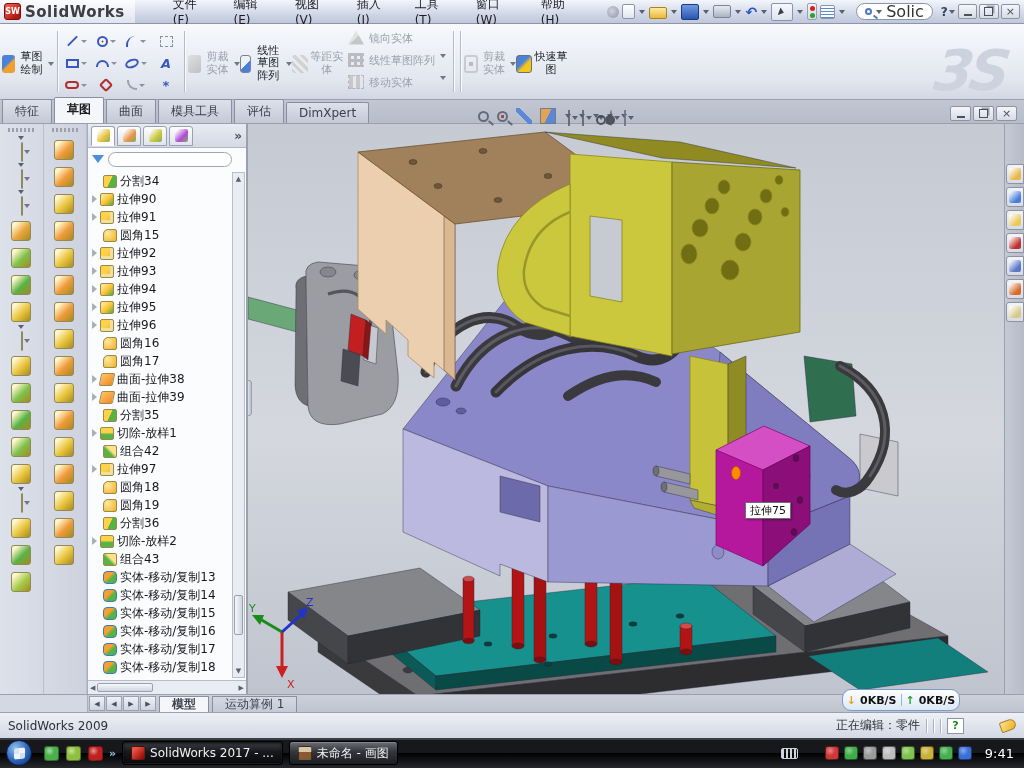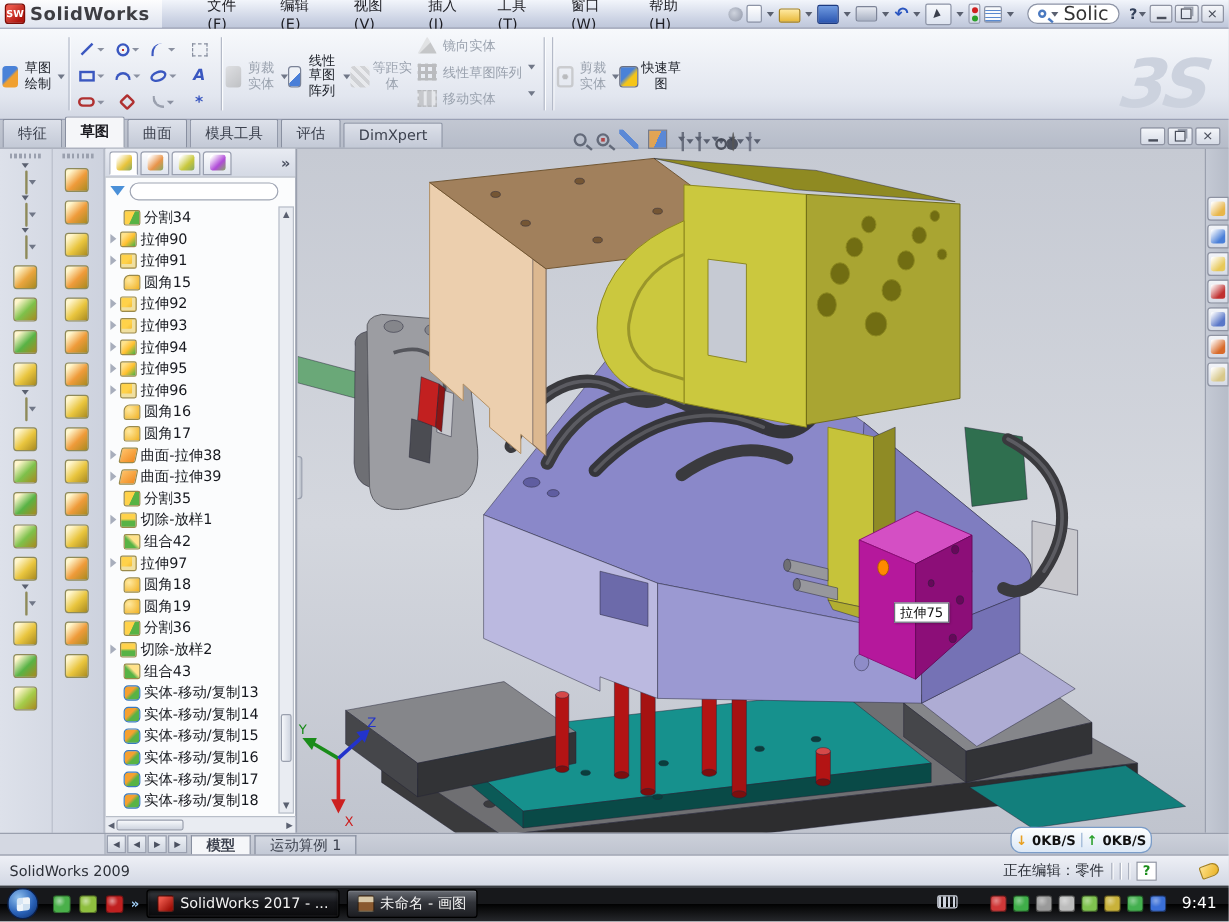--- a/index.html
+++ b/index.html
@@ -222,21 +222,21 @@
   .ql-ic { width:15px; height:15px; border-radius:3px; background:radial-gradient(circle at 35% 30%,#fff8,transparent 40%),var(--c,#888); border:1px solid #0006; }
   .ql-ovf { color:#9ecbf2; font-weight:bold; font-size:11px; }
   .taskwin { height:24px; margin-left:6px; padding:0 8px; max-width:168px; border-radius:3px;
     border:1px solid #000; background:linear-gradient(#6a6e76,#33353b 45%,#1c1d21);
     box-shadow:inset 0 1px 0 #ffffff30; display:flex; align-items:center; gap:5px; }
   .taskwin.active { background:linear-gradient(#3c3f45,#17181c 45%,#0a0a0c); box-shadow:inset 0 1px 3px #000, inset 0 0 0 1px #ffffff18; }
   .tw-ic { width:14px; height:14px; flex:none; border-radius:2px; border:1px solid #0008; }
   .tw-ic.solidworks { background:linear-gradient(135deg,#e85548 20%,#a01008 85%); }
   .tw-ic.paint { background:linear-gradient(#d8c8a8 40%,#8a5a30 40%); }
   .tw-title { white-space:nowrap; overflow:hidden; text-overflow:ellipsis; font-size:12px; color:#f2f2f2; }
-  #tray { margin-left:auto; display:flex; gap:5px; padding-right:10px; }
+  #tray { margin-left:auto; display:flex; align-items:center; gap:5px; padding-right:10px; }
   .kbd-ic { width:17px; height:11px; border:1px solid #cfd4de; border-radius:2px; margin-right:22px;
     background:repeating-linear-gradient(90deg,#cfd4de 0 2px,transparent 2px 4px); }
   .tray-ic { width:14px; height:14px; border-radius:3px;
     background:radial-gradient(circle at 35% 30%,#fff6,transparent 45%),var(--c,#999); border:1px solid #0008; }
   #clock { font-size:13px; margin-left:8px; color:#fff; }
 
   svg text { font-family:"DejaVu Sans","Liberation Sans",sans-serif; }
 </style>
 </head>
 <body>

